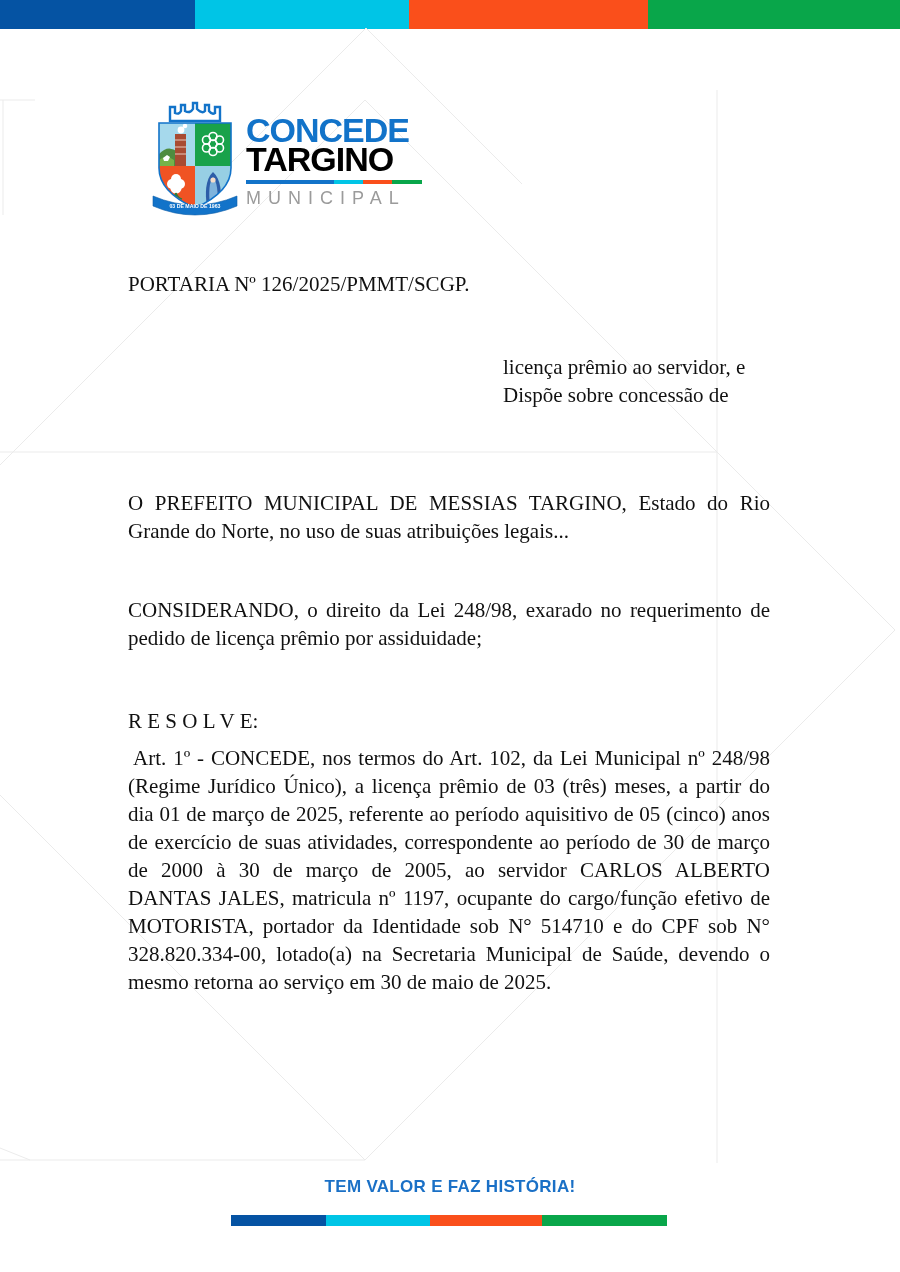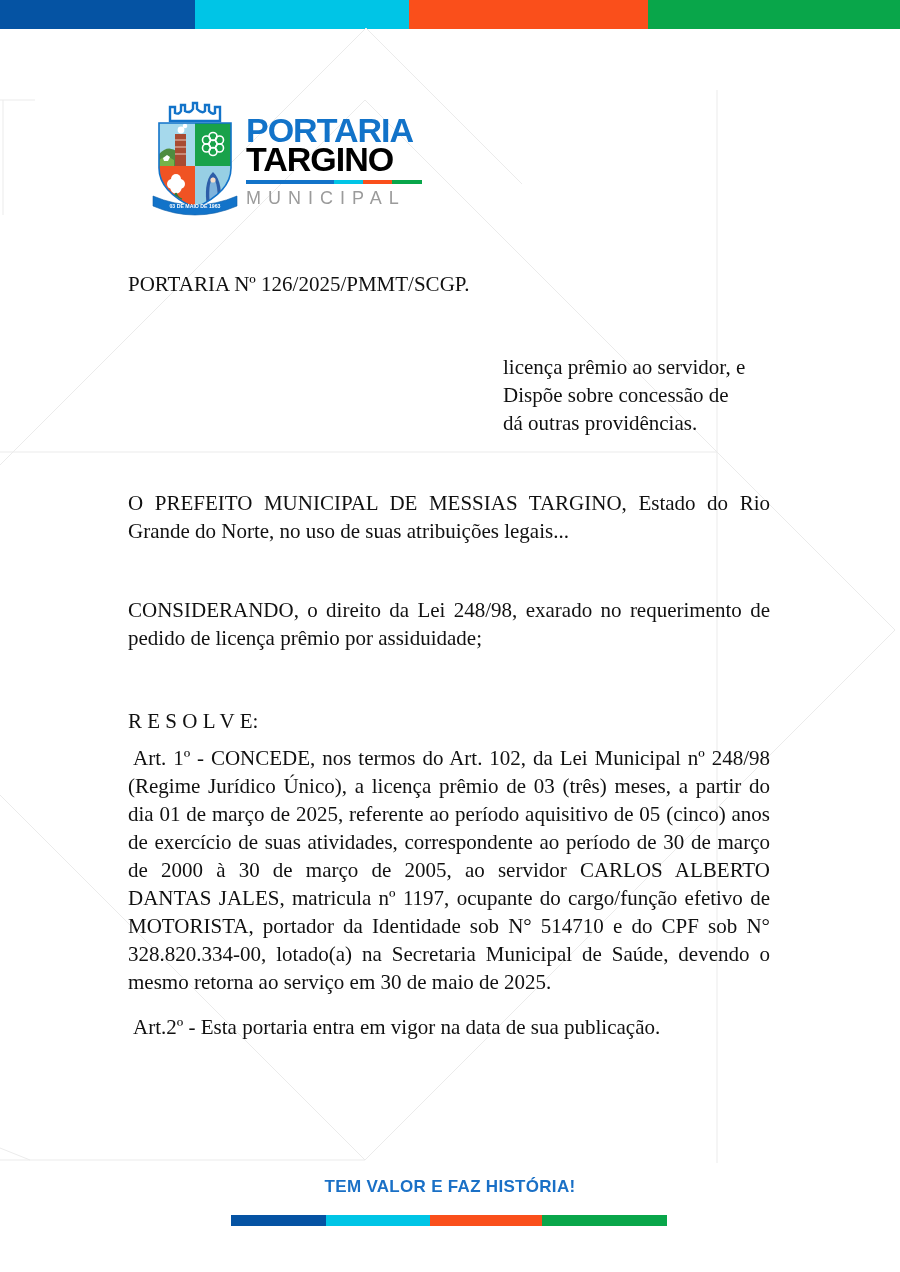--- a/index.html
+++ b/index.html
@@ -106,49 +106,47 @@
       <path d="M63 77 C59 82 58.5 94 60 104 L67 104 C68.5 92 67 82 63 77 Z" fill="#7fb3dc"></path>
       <circle cx="63" cy="80" r="2.6" fill="#f5ddc8"></circle>
     </g>
     <path d="M9 23 L81 23 L81 68 Q81 92 45 108 Q9 92 9 68 Z" fill="none" stroke="#1273c9" stroke-width="1.6"></path>
 
     <path d="M3 96 Q45 114 87 96 L87 106 Q45 124 3 106 Z" fill="#1273c9" stroke="#0d5ea8" stroke-width="0.6"></path>
     <text x="45" y="108" font-size="5.2" fill="#ffffff" text-anchor="middle" font-family="Liberation Sans, sans-serif" font-weight="700">03 DE MAIO DE 1963</text>
   </svg>
 
   <div class="wordmark">
-    <div class="wm-line" style="color: rgb(18, 115, 201);">PORTARIA</div>
+    <div class="wm-line" style="color: rgb(18, 115, 201);">CONCEDE</div>
     <div class="wm-line" style="color: #000000;">TARGINO</div>
     <div class="wm-rule">
       <div class="lr1" style="background: rgb(18, 115, 201);"></div>
       <div class="lr2" style="background: rgb(0, 197, 230);"></div>
       <div class="lr3" style="background: rgb(250, 79, 27);"></div>
       <div class="lr4" style="background: rgb(9, 166, 74);"></div>
     </div>
     <div class="wm-sub" style="color: rgb(155, 155, 155);">MUNICIPAL</div>
   </div>
 
 
   <div class="title">PORTARIA Nº 126/2025/PMMT/SCGP.</div>
 
   <div class="summary">
     <div>licença prêmio ao servidor, e</div>
     <div>Dispõe sobre concessão de</div>
-    <div>dá outras providências.</div>
   </div>
 
   <div class="doc" style="top:489px">O PREFEITO MUNICIPAL DE MESSIAS TARGINO, Estado do Rio Grande do Norte, no uso de suas atribuições legais...</div>
 
   <div class="doc" style="top:596px">CONSIDERANDO, o direito da Lei 248/98, exarado no requerimento de pedido de licença prêmio por assiduidade;</div>
 
   <div class="doc" style="top:707px">R E S O L V E:</div>
 
   <div class="doc indent" style="top:744px">Art. 1º - CONCEDE, nos termos do Art. 102, da Lei Municipal nº 248/98 (Regime Jurídico Único), a licença prêmio de 03 (três) meses, a partir do dia 01 de março de 2025, referente ao período aquisitivo de 05 (cinco) anos de exercício de suas atividades, correspondente ao período de 30 de março de 2000 à 30 de março de 2005, ao servidor CARLOS ALBERTO DANTAS JALES, matricula nº 1197, ocupante do cargo/função efetivo de MOTORISTA, portador da Identidade sob N° 514710 e do CPF sob N° 328.820.334-00, lotado(a) na Secretaria Municipal de Saúde, devendo o mesmo retorna ao serviço em 30 de maio de 2025.</div>
 
-  <div class="doc indent" style="top:1013px">Art.2º - Esta portaria entra em vigor na data de sua publicação.</div>
 
   <div class="slogan" style="color: rgb(26, 112, 198);"><span>TEM </span><span class="heavy">VALOR</span><span> E FAZ </span><span class="heavy">HISTÓRIA!</span></div>
 
   <div class="footbar">
     <div class="fb1" style="background: rgb(5, 83, 163);"></div>
     <div class="fb2" style="background: rgb(0, 197, 230);"></div>
     <div class="fb3" style="background: rgb(250, 79, 27);"></div>
     <div class="fb4" style="background: rgb(9, 166, 74);"></div>
   </div>
 

